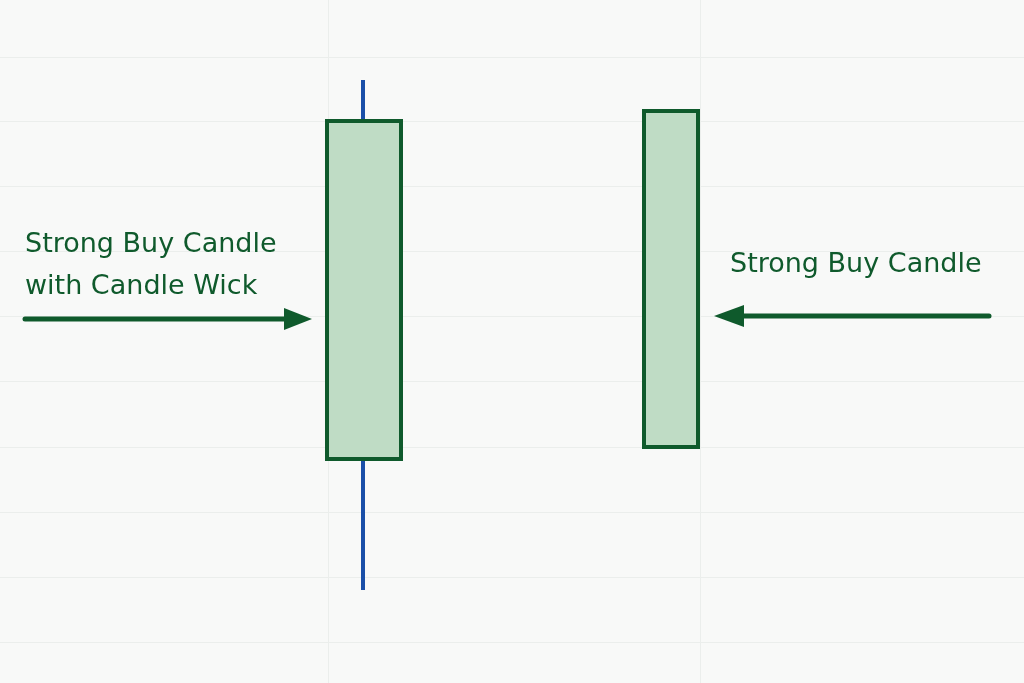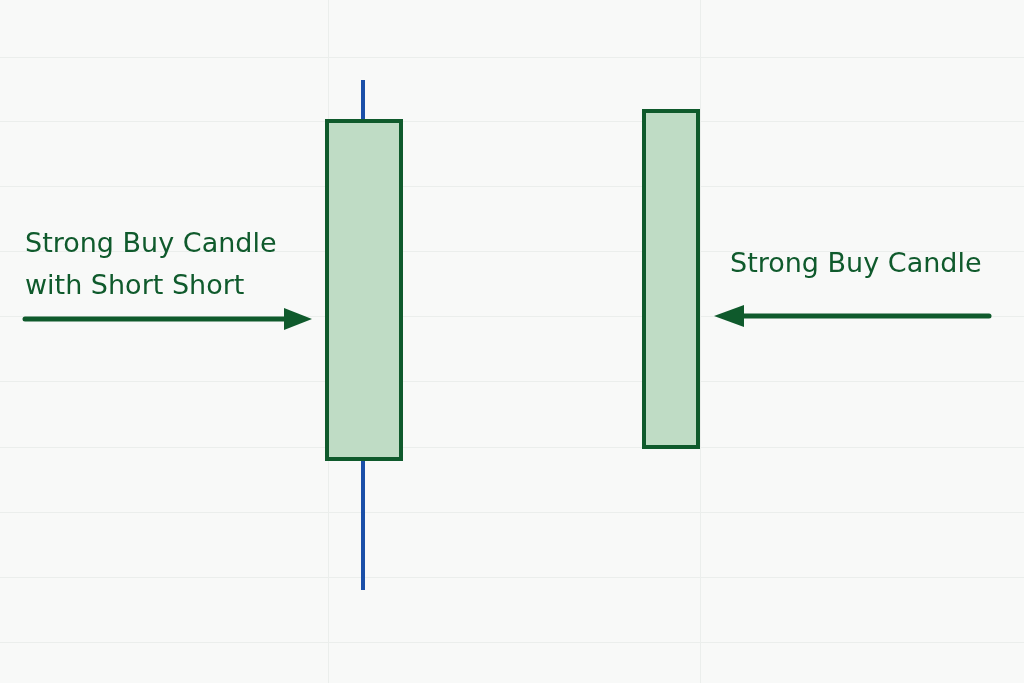--- a/index.html
+++ b/index.html
@@ -33,21 +33,21 @@
   <div class="wick" style="left:361px; top:80px; height:510px; background:#1a4fa8;"></div>
   <div class="body" style="left:325px; top:119px; width:78px; height:342px; background:#bfdcc5; border:4px solid #0f5a2c;"></div>
 </div>
 
 <div>
   <div class="body" style="left:642px; top:109px; width:58px; height:340px; background:#bfdcc5; border:4px solid #0f5a2c;"></div>
 </div>
 
 <div class="label" style="left:25px; top:222px; color:#0f5a2c;">
   <div>Strong Buy Candle</div>
-  <div>with Short Short</div>
+  <div>with Candle Wick</div>
 </div>
 
 <svg class="arrow" style="left:0; top:0;" width="1024" height="683">
   <line x1="25" y1="319" x2="290" y2="319" stroke="#0f5a2c" stroke-width="5" stroke-linecap="round"></line>
   <polygon points="284,308 312,319 284,330" fill="#0f5a2c"></polygon>
 </svg>
 
 <div class="label" style="left:730px; top:242px; color:#0f5a2c;">Strong Buy Candle</div>
 
 <svg class="arrow" style="left:0; top:0;" width="1024" height="683">

